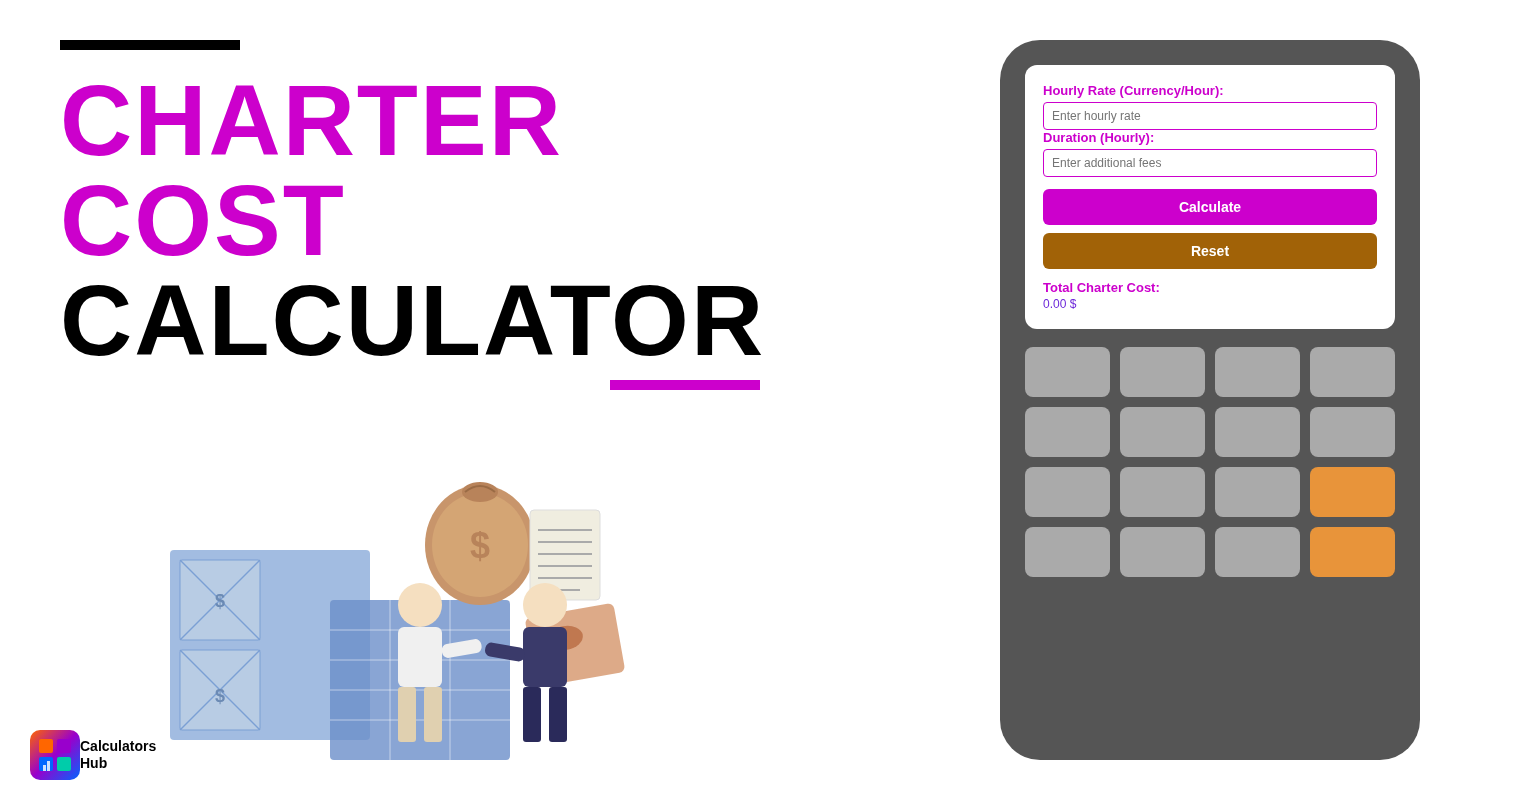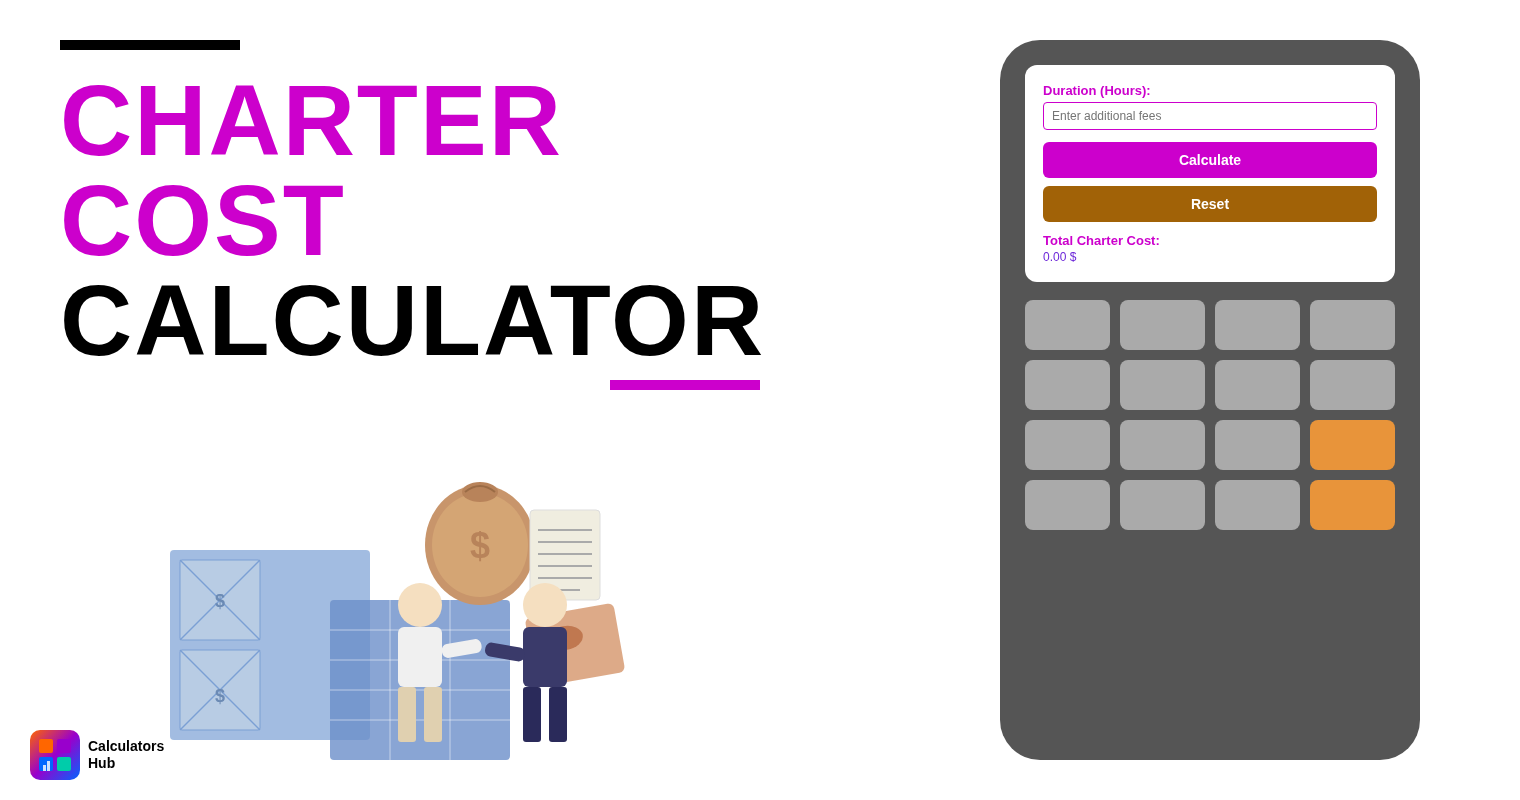--- a/index.html
+++ b/index.html
@@ -170,21 +170,20 @@
       background: #e8943a;
     }
 
     
     .brand-logo {
       position: absolute;
       bottom: 20px;
       left: 30px;
       display: flex;
       align-items: center;
-      gap: 8px;
     }
 
     .brand-icon {
       width: 50px;
       height: 50px;
       background: linear-gradient(135deg, #ff6600, #9900cc, #0066ff);
       border-radius: 10px;
       display: flex;
       align-items: center;
       justify-content: center;
@@ -295,24 +294,28 @@
     <span class="brand-name">Hub</span>
   </div>
 </div>
 
 <div class="right-section">
   <div class="calculator-device">
 
     <div class="calculator-screen">
 
       
-
-      
       <div>
-        <div class="field-label">Duration (Hours):</div>
+        <div class="field-label">Hourly Rate (Currency/Hour):</div>
+        <input class="field-input" type="text" placeholder="Enter hourly rate" style="">
+      </div>
+
+      
+      <div>
+        <div class="field-label">Duration (Hourly):</div>
       </div>
 
       
       <div>
         <input class="field-input" type="text" placeholder="Enter additional fees" style="">
       </div>
 
       
       <button class="calc-button calculate">Calculate</button>
 

